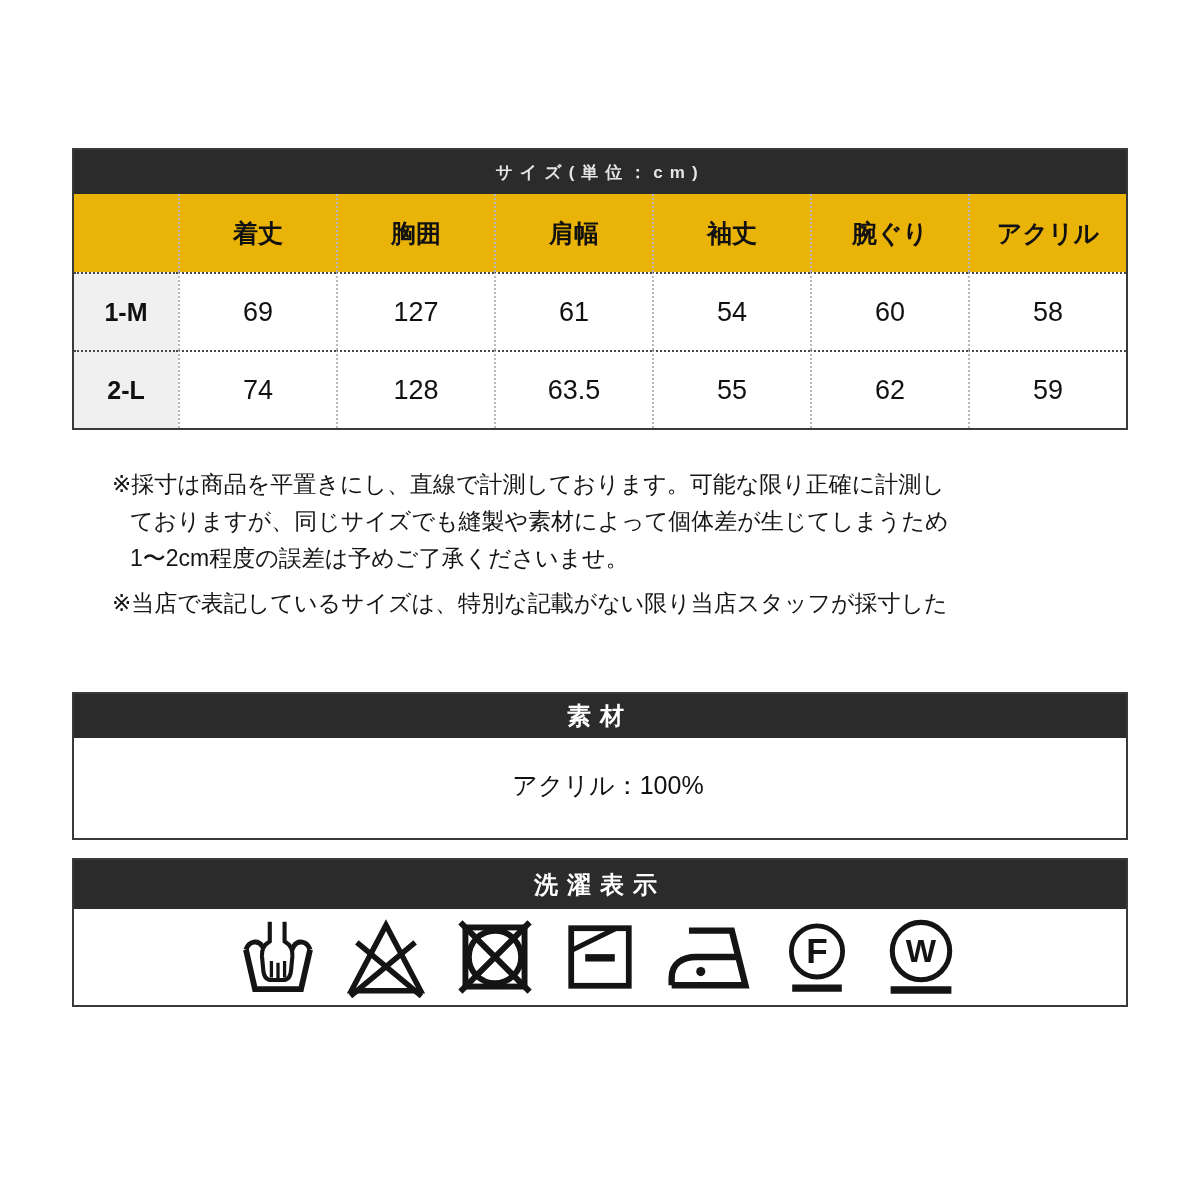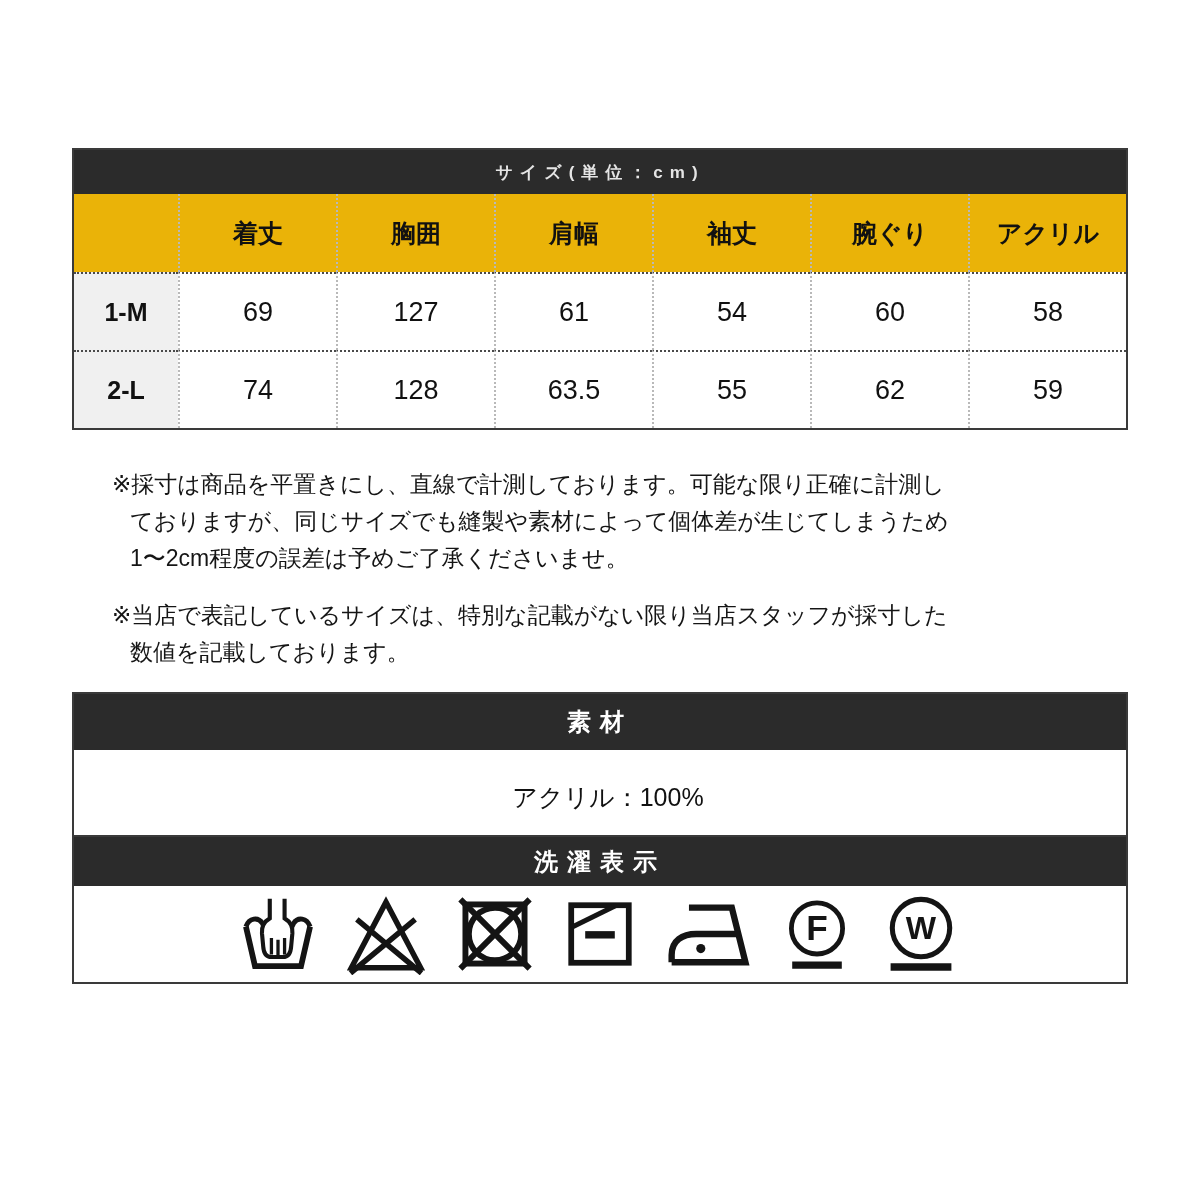--- a/index.html
+++ b/index.html
@@ -31,34 +31,34 @@
   .cell.head { background:#eab308; font-weight:bold; font-size:25px; }
   .cell.rowlabel { background:#f0f0f0; font-weight:bold; font-size:25px; }
   .cell.vsep { border-left:2px dotted #b9b9b9; }
   .cell.hsep { border-top:2px dotted #4a4a4a; }
 
   
   .note { position:absolute; left:90px; font-size:23px; line-height:37px; color:#151515; }
   .note .line { white-space:pre;margin-left:22px; }
   .note .cont { margin-left:40px; }
   #note-1 { top:466px; }
-  #note-2 { top:597px; }
+  #note-2 { top:585px; }
 
   
   .box {
     position:absolute; left:72px; width:1056px;
     border:2px solid #3a3a3a; background:#fff;
   }
   #material-box { top:692px; height:148px; }
-  #care-box     { top:835px; height:149px; }
+  #care-box     { top:858px; height:149px; }
   .box .bar {
     background:#2b2b2b; color:#fff; font-weight:bold; font-size:24px;
     letter-spacing:9px; display:flex; align-items:center; justify-content:center;
   }
-  #material-box .bar { height:56px; }
+  #material-box .bar { height:44px; }
   #care-box .bar { height:49px; }
   .box .body {
     display:flex; align-items:center; justify-content:center;
   }
   #material-box .body { height:94px; font-size:25px;padding-left:16px; }
   #care-box .body { height:94px; gap:30px; padding-top:2px; }
 
   .care-ico { display:block; }
   .care-ico .st  { stroke:#141414; fill:none; stroke-width:6; }
   .care-ico .st7 { stroke:#141414; fill:none; stroke-width:7; }
@@ -103,21 +103,20 @@
   </div>
 </div>
 
 <div class="note" id="note-1">
   <div class="line">※採寸は商品を平置きにし、直線で計測しております。可能な限り正確に計測し</div>
   <div class="line cont">ておりますが、同じサイズでも縫製や素材によって個体差が生じてしまうため</div>
   <div class="line cont">1〜2cm程度の誤差は予めご了承くださいませ。</div>
 </div>
 <div class="note" id="note-2">
   <div class="line">※当店で表記しているサイズは、特別な記載がない限り当店スタッフが採寸した</div>
-  <div class="line cont">数値を記載しております。</div>
 </div>
 
 <div class="box" id="material-box">
   <div class="bar">素材</div>
   <div class="body">
     <span>アクリル：100%</span>
   </div>
 </div>
 
 <div class="box" id="care-box">

